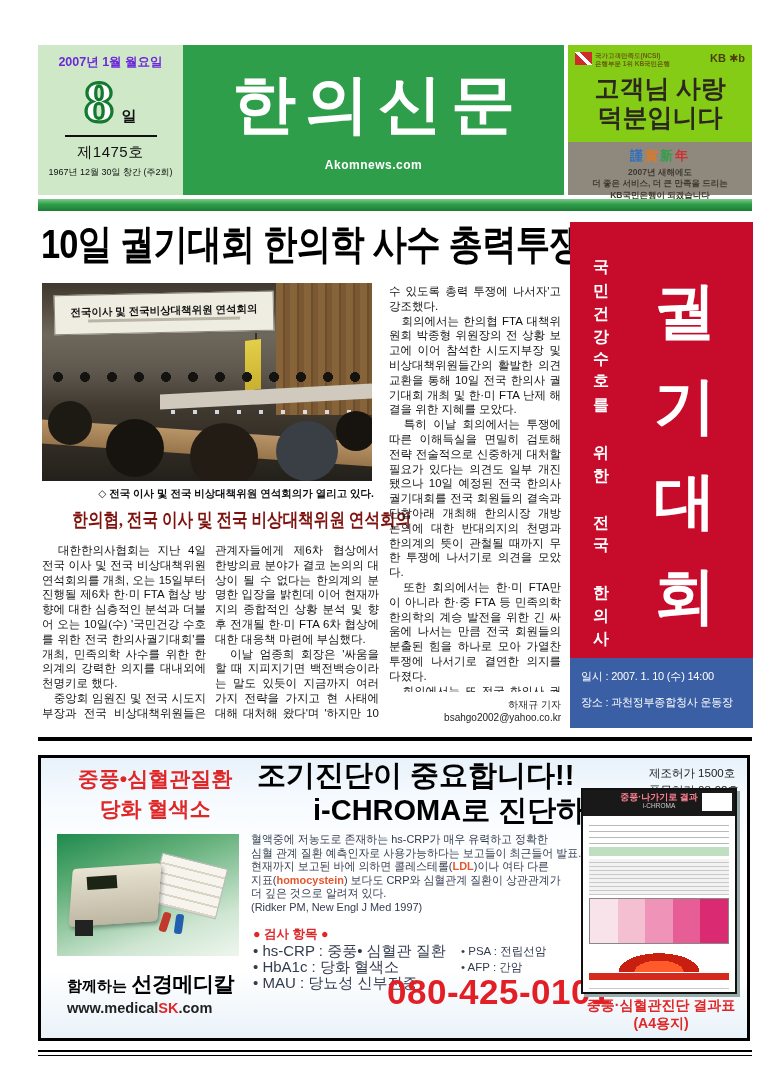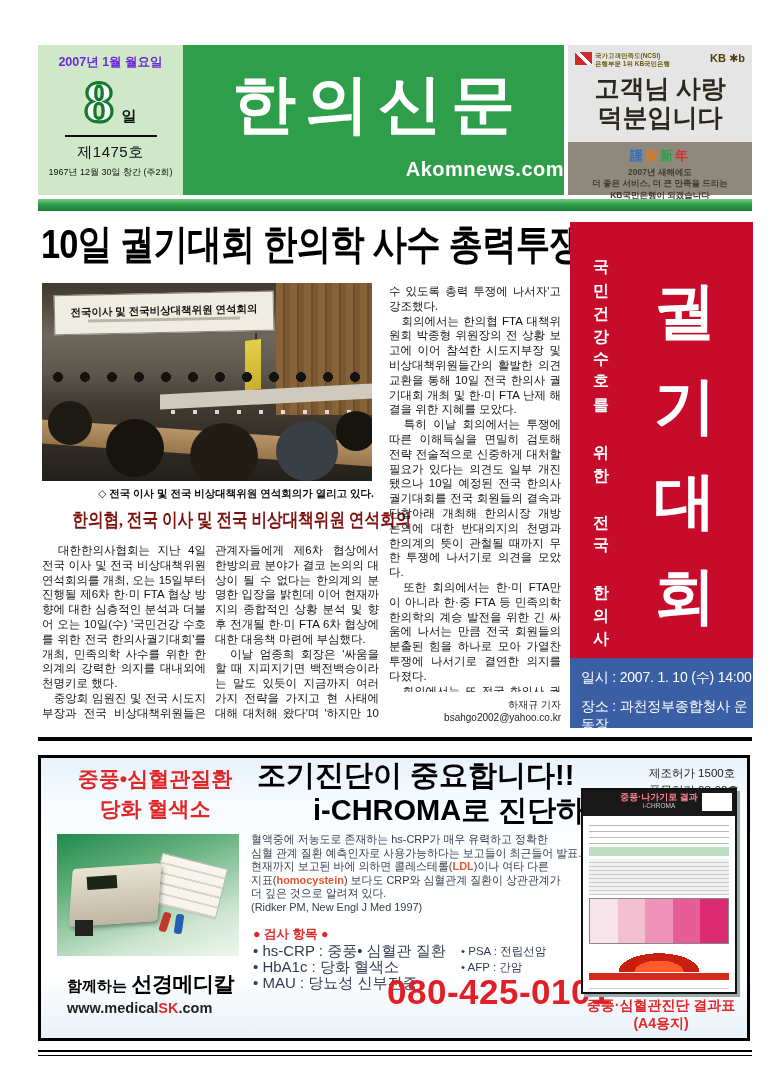--- a/index.html
+++ b/index.html
@@ -15,24 +15,24 @@
         -webkit-text-stroke:2.5px #137a30;
         text-shadow:-2px 0 #137a30,2px 0 #137a30,0 -2px #137a30,0 2px #137a30;}
   .mh-il{font-size:15px;font-weight:bold;color:#111;margin-left:8px;}
   .mh-rule{width:92px;height:0;border-top:2.5px solid #111;margin:4px auto 6px;}
   .mh-issue{text-align:center;font-size:15px;color:#111;letter-spacing:.5px;}
   .mh-founded{text-align:center;font-size:9px;color:#111;margin-top:4px;}
 
   .mh-title{left:183px;top:45px;width:381px;height:150px;background:#2f9e4a;}
   .mh-title-text{text-align:center;margin-top:16px;font-size:64px;font-weight:900;color:#fff;
                  letter-spacing:9px;text-indent:9px;}
-  .mh-site{text-align:right;margin-top:10px;font-size:20px;font-weight:bold;color:#fff;letter-spacing:.5px;}
+  .mh-site{text-align:center;margin-top:10px;font-size:12px;font-weight:bold;color:#fff;letter-spacing:.5px;}
 
   .kb{left:568px;top:45px;width:184px;height:150px;}
-  .kb-top{position:relative;height:97px;background:#e5e5e5;}
+  .kb-top{position:relative;height:97px;background:#84cc16;}
   .kb-ncsi{position:absolute;left:7px;top:7px;display:flex;gap:3px;align-items:flex-start;}
   .ncsi-mark{width:17px;height:13px;background:#d02b2b;
              background-image:linear-gradient(45deg,transparent 42%,#fff 42%,#fff 58%,transparent 58%);}
   .ncsi-text{font-size:6.5px;line-height:1.25;color:#6b5c10;white-space:pre-line;font-weight:bold;}
   .kb-logo{position:absolute;right:7px;top:7px;font-size:11px;font-weight:900;color:#4c3f08;}
   .kb-headline{position:absolute;left:0;right:0;top:30px;text-align:center;
                font-family:"Liberation Serif",serif;font-size:25px;font-weight:bold;color:#2c281e;
                line-height:1.15;white-space:pre-line;}
   .kb-bottom{height:53px;background:#8f887d;text-align:center;padding-top:5px;box-sizing:border-box;}
   .kb-ny{font-size:13px;font-weight:900;letter-spacing:2px;}
@@ -47,21 +47,21 @@
             letter-spacing:-1px;white-space:nowrap;transform:scaleX(.84);transform-origin:left top;}
 
   .sidebar{left:570px;top:222px;width:183px;height:436px;background:#c70b2a;}
   .sb-slogan{position:absolute;left:20px;top:26px;height:400px;writing-mode:vertical-rl;
              text-orientation:upright;color:#fff;font-family:"Liberation Serif",serif;
              font-size:16px;font-weight:bold;letter-spacing:7px;}
   .sb-title{position:absolute;right:26px;top:16px;height:410px;writing-mode:vertical-rl;
             text-orientation:upright;color:#fff;font-family:"Liberation Serif",serif;
             font-size:62px;font-weight:bold;letter-spacing:33px;}
   .sb-info{left:570px;top:658px;width:183px;height:70px;background:#3a5fa5;color:#fff;
-           padding:11px 0 0 11px;box-sizing:border-box;font-size:14px;letter-spacing:-.2px;}
+           padding:11px 0 0 11px;box-sizing:border-box;font-size:11px;letter-spacing:-.2px;}
   .sb-info div{margin-bottom:11px;}
 
   
   .photo{left:42px;top:283px;width:330px;height:198px;overflow:hidden;background:#57503f;}
   .ph-wall{position:absolute;inset:0;
            background:linear-gradient(180deg,#3f382e 0%,#554c3f 12%,#6e685c 26%,#5d574d 45%,#413a30 62%,#23201b 100%);}
   .ph-wood{position:absolute;right:0;top:0;width:96px;height:132px;
            background:repeating-linear-gradient(90deg,#87633a 0 7px,#6d4d2a 7px 9px,#7a5833 9px 14px);}
   .ph-banner{position:absolute;left:12px;top:10px;width:218px;height:38px;background:#efece1;
              border:1px solid #8a877d;transform:rotate(-1.2deg);display:flex;flex-direction:column;

